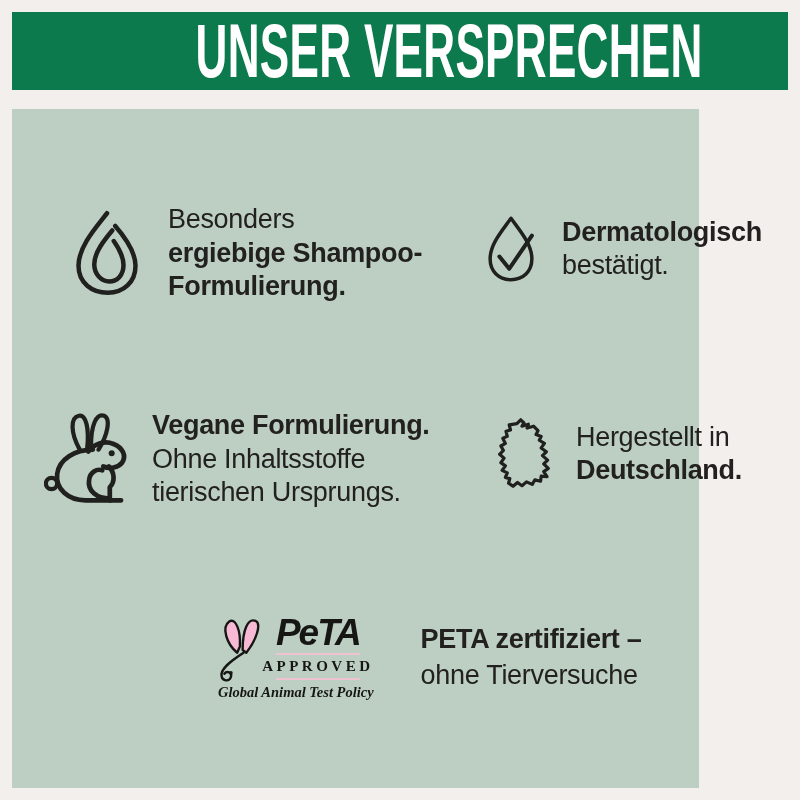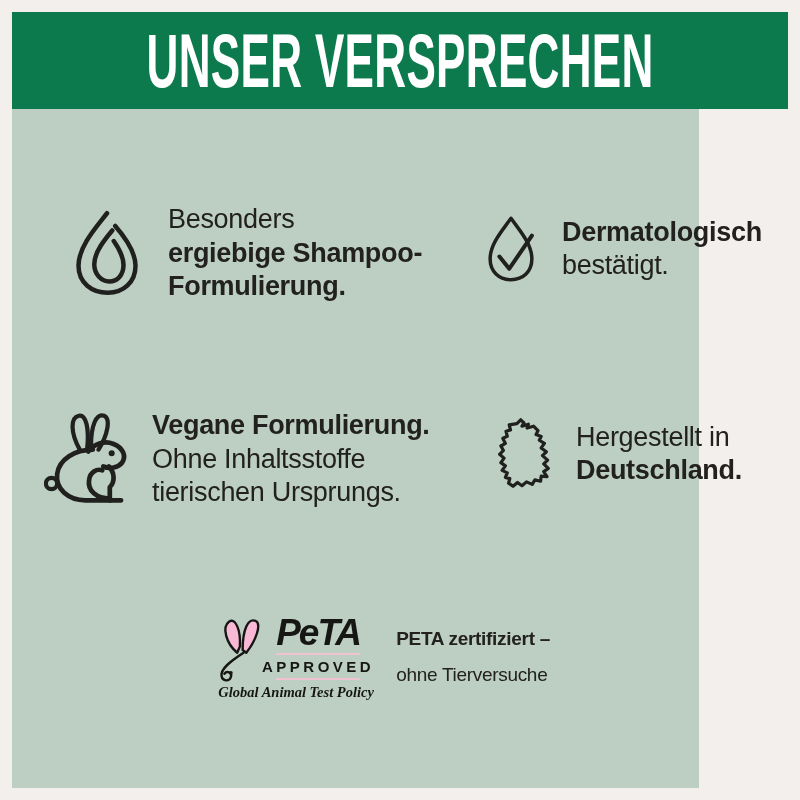--- a/index.html
+++ b/index.html
@@ -6,23 +6,23 @@
   body{
     width:800px;height:800px;
     background:#f2efec;
     font-family:"Liberation Sans", sans-serif;
     position:relative;
     overflow:hidden;
   }
   .frame{position:absolute;inset:0;}
   
   .header{
-    position:absolute;left:12px;top:12px;width:776px;height:97px;
+    position:absolute;left:12px;top:12px;width:776px;height:78px;
     background:#0c7a4c;
-    display:flex;align-items:center;justify-content:center;
+    display:flex;align-items:center;justify-content:flex-start;
   }
   .header-title{
     color:#ffffff;font-weight:700;font-size:76px;line-height:1;
     white-space:nowrap;letter-spacing:0.5px;
     transform:scaleX(0.58);transform-origin:50% 50%;
   }
   
   .content{
     position:absolute;left:12px;top:109px;width:687px;height:679px;
     background:#bccfc2;
@@ -38,40 +38,40 @@
   .ink{stroke:#20201e;fill:none;stroke-linecap:round;stroke-linejoin:round;}
   .ink-fill{fill:#20201e;stroke:none;}
 
   
   #item1{left:56px;top:94px;}   #item1 .icon{width:78px;margin-right:22px;}
   #item2{left:470px;top:96px;}  #item2 .icon{width:58px;margin-right:22px;}
   #item3{left:32px;top:300px;}  #item3 .icon{width:94px;margin-right:14px;}
   #item4{left:478px;top:300px;} #item4 .icon{width:64px;margin-right:22px;}
 
   
-  #peta-row{position:absolute;left:206px;top:505px;display:flex;align-items:flex-start;}
+  #peta-row{position:absolute;left:206px;top:505px;display:flex;align-items:flex-start;gap:8px;}
   .peta-badge{display:flex;flex-direction:column;align-items:center;}
   .peta-badge-top{display:flex;align-items:flex-start;}
   .peta-bunny{width:42px;margin-right:2px;margin-top:2px;}
   .peta-stack{display:flex;flex-direction:column;align-items:center;}
   .peta-brand{
     font-size:37px;font-weight:900;font-style:italic;line-height:0.9;
     letter-spacing:-2px;color:#161614;padding-top:2px;
   }
   .peta-rule{width:84px;height:2px;background:#f0c3d2;margin:4px 0 3px;}
   .peta-approved{
-    font-family:Liberation Sans, sans-serif;font-size:15px;font-weight:600;
+    font-family:Liberation Serif, serif;font-size:15px;font-weight:600;
     letter-spacing:3.5px;color:#161614;
   }
   .peta-rule2{width:84px;height:2px;background:#f0c3d2;margin:3px 0 4px;}
   .peta-tagline{
     font-family:"Liberation Serif", serif;font-style:italic;font-weight:700;
     font-size:14.5px;color:#161614;white-space:nowrap;
   }
-  .peta-text{margin-left:22px;padding-top:7px;font-size:19px;line-height:36px;}
+  .peta-text{margin-left:39px;padding-top:7px;font-size:27px;line-height:36px;}
 </style>
 </head>
 <body>
 
 <div class="frame">
 
   <div class="header">
     <div class="header-title">UNSER VERSPRECHEN</div>
   </div>
 

